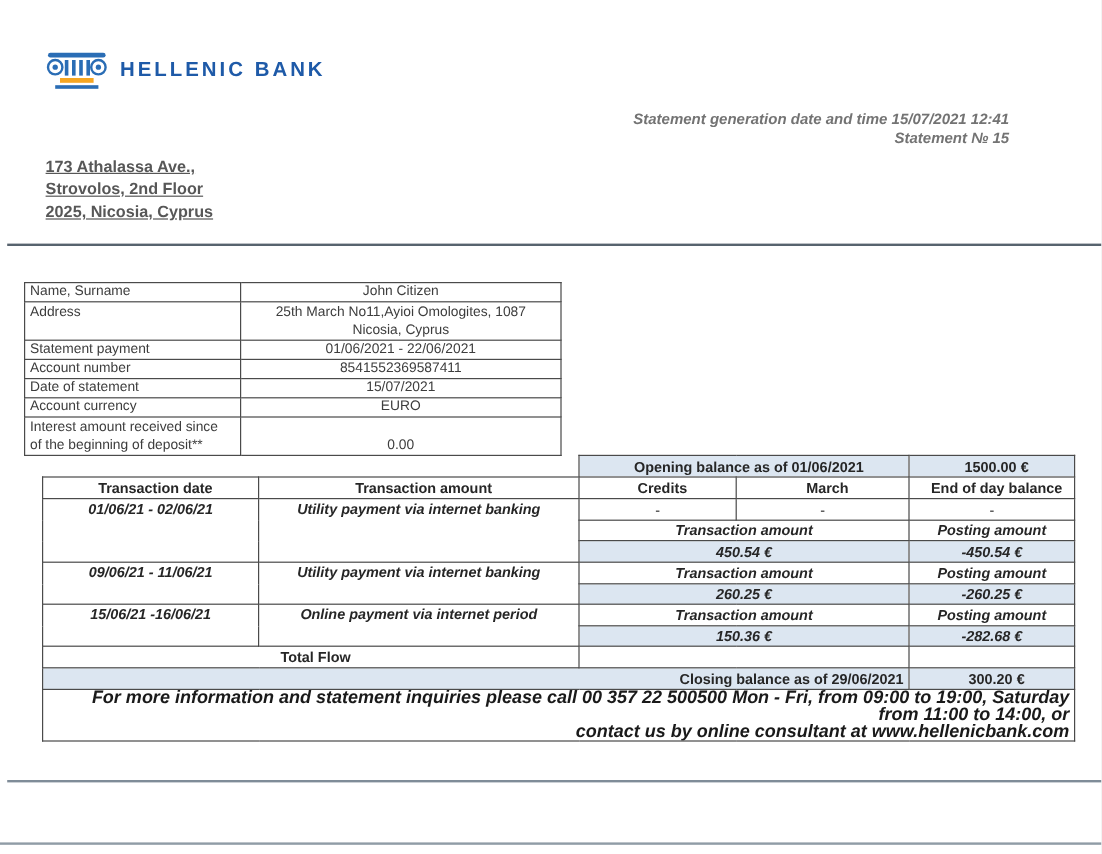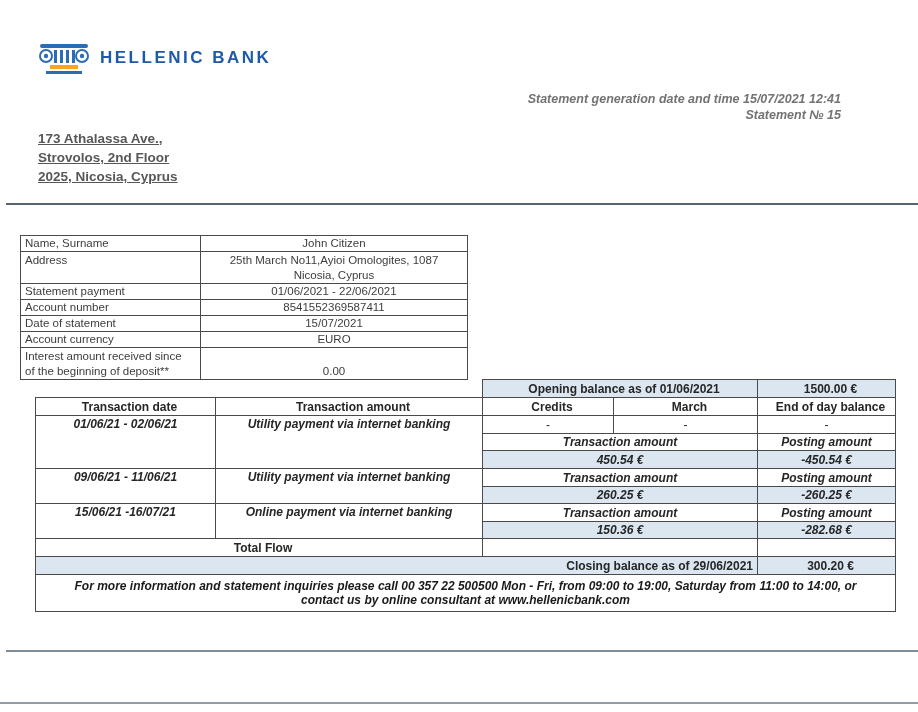--- a/index.html
+++ b/index.html
@@ -34,21 +34,21 @@
   .stmt-table td,.stmt-table th{line-height:14px;}
   .noborder{border:none;background:#fff;}
   .blue{background:var(--table-blue);}
   .b{font-weight:bold;padding-left:12px;}
   .bi{font-weight:bold;font-style:italic;}
   .c{text-align:center;}
   .l{text-align:center;}
   .rgt{text-align:right;}
   .top{vertical-align:top;padding-top:1px;}
   .h18{height:18px;} .h17{height:17px;} .h37{height:37px;}
-  .footer-cell{font-size:12px;line-height:17px;color:#1a1a1a;}
+  .footer-cell{font-size:15px;line-height:17px;color:#1a1a1a;text-align:right;}
 
   
   .line-mid{position:absolute;left:6px;right:0;top:650px;height:2px;background:#7f8c98;z-index:1;}
   .line-bottom{position:absolute;left:0;right:0;top:702px;height:2px;background:#909ca6;z-index:1;}
   .watermark{
     position:absolute;right:12px;top:642px;z-index:2;
     font-size:36px;font-weight:bold;letter-spacing:-1.5px;white-space:nowrap;
   }
   .wm-yellow{color:var(--wm-yellow);text-shadow:1px 2px 1px rgba(80,80,0,.45);}
   .wm-orange{color:var(--wm-orange);text-shadow:1px 2px 1px rgba(120,50,0,.45);}
@@ -171,22 +171,22 @@
       <td class="bi l top" rowspan="2">Utility payment via internet banking</td>
       <td class="bi c" colspan="2">Transaction amount</td>
       <td class="bi c">Posting amount</td>
     </tr>
     <tr class="h17">
       <td class="blue bi c" colspan="2">260.25 €</td>
       <td class="blue bi c">-260.25 €</td>
     </tr>
 
     <tr class="h18">
-      <td class="bi l top" rowspan="2">15/06/21 -16/07/21</td>
-      <td class="bi l top" rowspan="2">Online payment via internet banking</td>
+      <td class="bi l top" rowspan="2">15/06/21 -16/06/21</td>
+      <td class="bi l top" rowspan="2">Online payment via internet period</td>
       <td class="bi c" colspan="2">Transaction amount</td>
       <td class="bi c">Posting amount</td>
     </tr>
     <tr class="h17">
       <td class="blue bi c" colspan="2">150.36 €</td>
       <td class="blue bi c">-282.68 €</td>
     </tr>
 
     <tr class="h18">
       <td class="b c" colspan="2">Total Flow</td>

